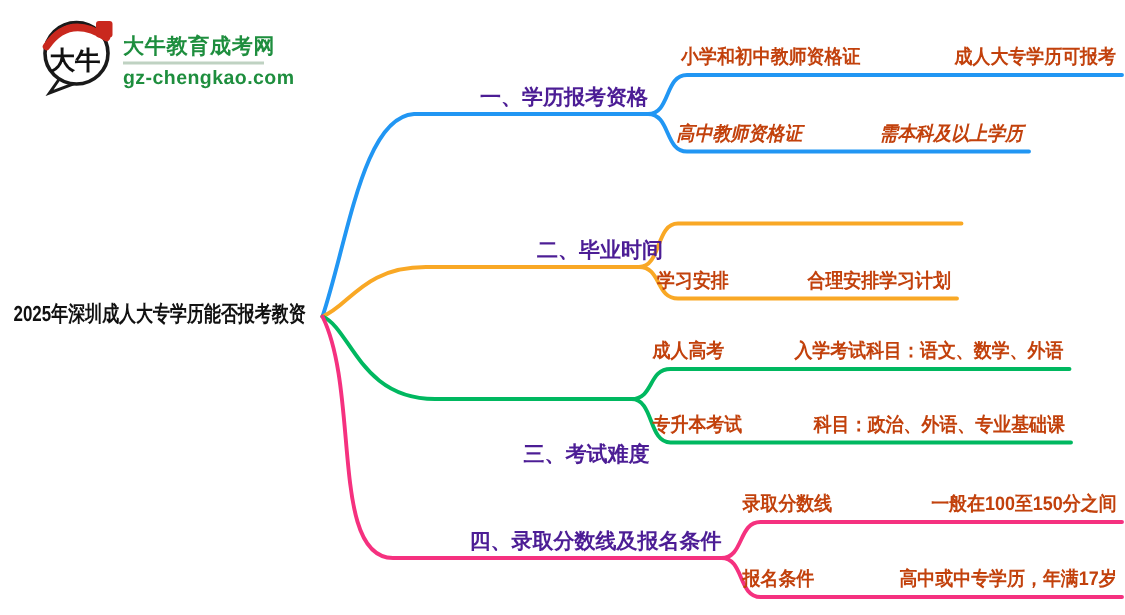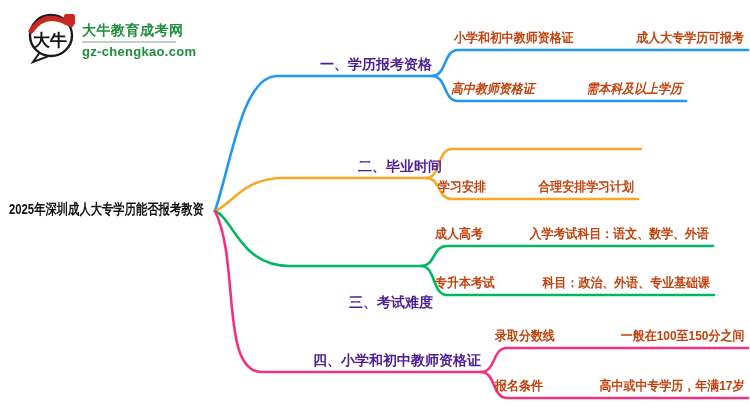--- a/index.html
+++ b/index.html
@@ -97,21 +97,21 @@
   <div class="blabel" style="left:302px;top:245px;width:131px;margin-top:48px;">三、考试难度</div>
   <div class="row" style="left:421px;top:225px;width:292px;">
     <span>成人高考</span>
     <span>入学考试科目：语文、数学、外语</span>
   </div>
   <div class="row" style="left:421px;top:274px;width:293px;">
     <span>专升本考试</span>
     <span>科目：政治、外语、专业基础课</span>
   </div>
 
-  <div class="blabel" style="left:258px;top:351px;width:223px;">四、小学和初中教师资格证</div>
+  <div class="blabel" style="left:258px;top:351px;width:223px;">四、录取分数线及报名条件</div>
   <div class="row" style="left:481px;top:327px;width:267px;justify-content:space-between;">
     <span>录取分数线</span>
     <span>一般在100至150分之间</span>
   </div>
   <div class="row" style="left:481px;top:377px;width:267px;">
     <span>报名条件</span>
     <span>高中或中专学历，年满17岁</span>
   </div>
 
 </div>

